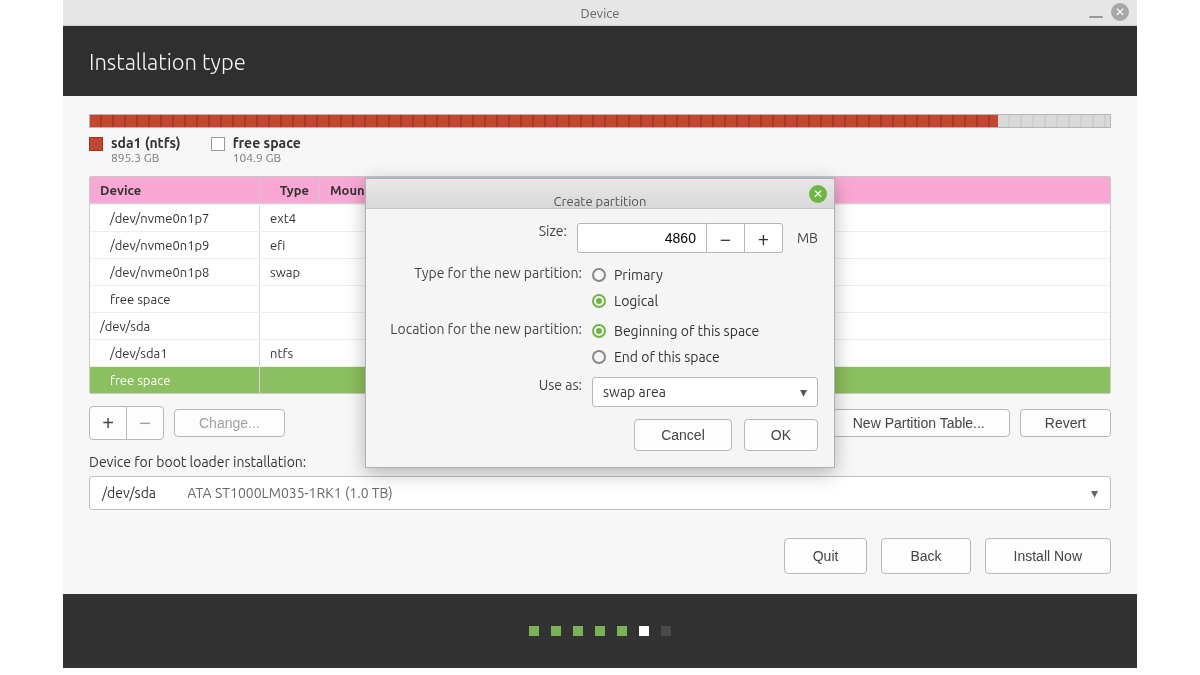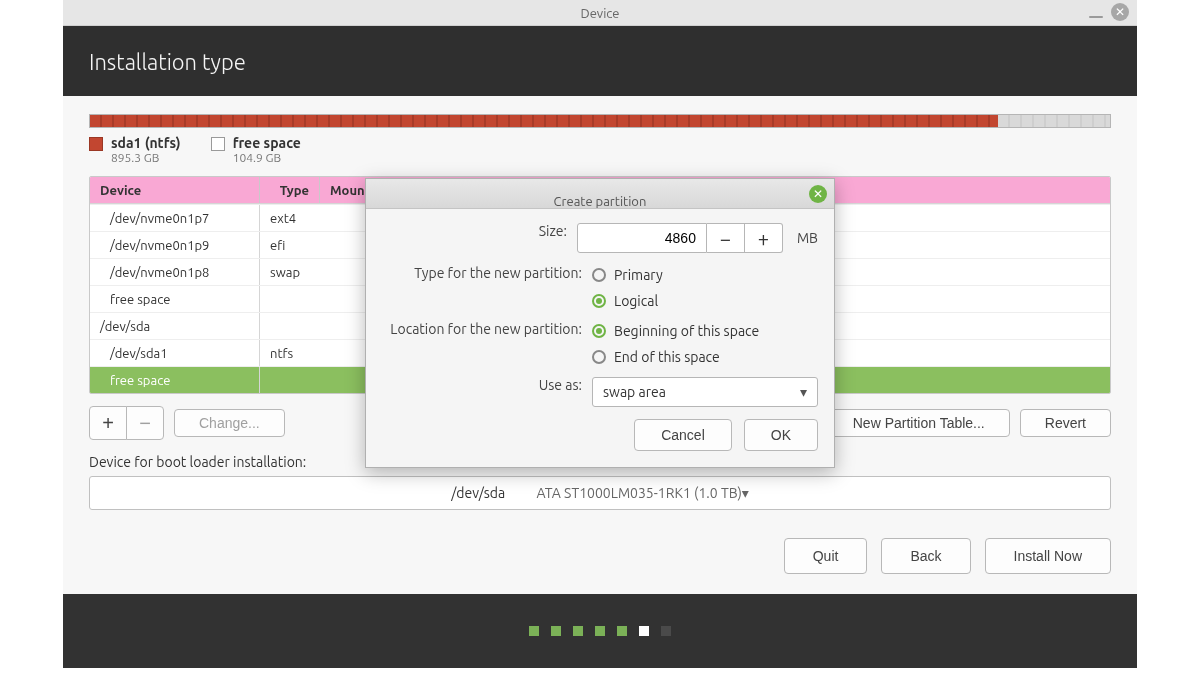--- a/index.html
+++ b/index.html
@@ -96,21 +96,21 @@
   .ta-group .btn:first-child { border-top-left-radius:4px; border-bottom-left-radius:4px;}
   .ta-group .btn:last-child  { border-top-right-radius:4px; border-bottom-right-radius:4px; margin-left:-1px;}
   .btn.muted { color:#a0a0a0;}
   .ta-spacer { flex:1;}
   .ta-right { display:flex; gap:10px;}
 
   .bootloader-label { margin-top:14px; color:#333;}
   .bootloader-select {
     margin-top:6px;
     background:#fff; border:1px solid #c0c0c0; border-radius:3px;
-    padding:8px 12px; display:flex; align-items:center; justify-content:center;
+    padding:8px 12px; display:flex; align-items:center; justify-content:space-between;
     cursor:pointer;
   }
   .bootloader-select .meta { color:#666; margin-left:28px;}
   .bootloader-select .chev { color:#666; }
 
   .footer-buttons {
     display:flex; justify-content:flex-end; gap:14px; margin-top:28px;
   }
   .footer-buttons .btn { padding:10px 28px;}
 

